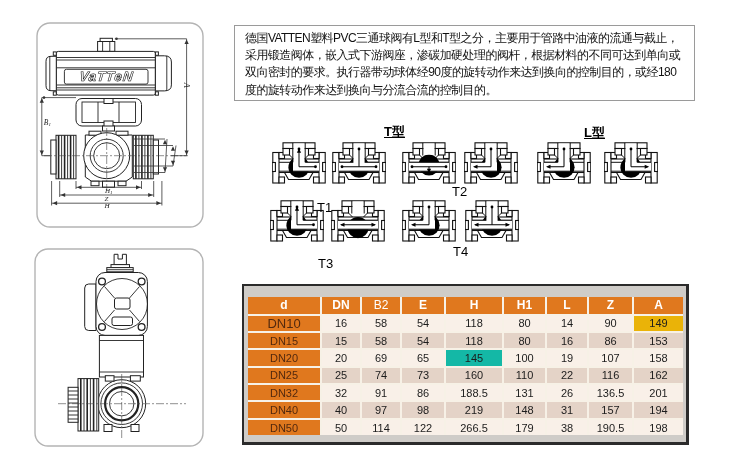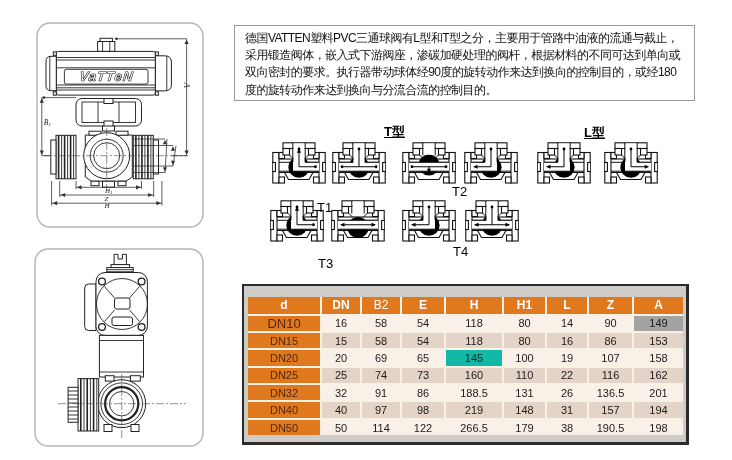--- a/index.html
+++ b/index.html
@@ -462,21 +462,21 @@
 <div style="background:#e0781e;color:#fff;font-weight:bold;font-size:12px;display:flex;align-items:center;justify-content:center">A</div>
 
 <div style="background:#e0781e;color:#53290e;font-size:13px;display:flex;align-items:center;justify-content:center">DN10</div>
 <div style="background:#f9f0e8;color:#1c1c1c;font-size:11px;display:flex;align-items:center;justify-content:center">16</div>
 <div style="background:#f9f0e8;color:#1c1c1c;font-size:11px;display:flex;align-items:center;justify-content:center">58</div>
 <div style="background:#f9f0e8;color:#1c1c1c;font-size:11px;display:flex;align-items:center;justify-content:center">54</div>
 <div style="background:#f9f0e8;color:#1c1c1c;font-size:11px;display:flex;align-items:center;justify-content:center">118</div>
 <div style="background:#f9f0e8;color:#1c1c1c;font-size:11px;display:flex;align-items:center;justify-content:center">80</div>
 <div style="background:#f9f0e8;color:#1c1c1c;font-size:11px;display:flex;align-items:center;justify-content:center">14</div>
 <div style="background:#f9f0e8;color:#1c1c1c;font-size:11px;display:flex;align-items:center;justify-content:center">90</div>
-<div style="background:#a3a3a3;color:#1c1c1c;font-size:11px;display:flex;align-items:center;justify-content:center">149</div>
+<div style="background:#eab308;color:#1c1c1c;font-size:11px;display:flex;align-items:center;justify-content:center">149</div>
 
 <div style="background:#e0781e;color:#53290e;font-size:11px;display:flex;align-items:center;justify-content:center">DN15</div>
 <div style="background:#e4d3c7;color:#1c1c1c;font-size:11px;display:flex;align-items:center;justify-content:center">15</div>
 <div style="background:#e4d3c7;color:#1c1c1c;font-size:11px;display:flex;align-items:center;justify-content:center">58</div>
 <div style="background:#e4d3c7;color:#1c1c1c;font-size:11px;display:flex;align-items:center;justify-content:center">54</div>
 <div style="background:#e4d3c7;color:#1c1c1c;font-size:11px;display:flex;align-items:center;justify-content:center">118</div>
 <div style="background:#e4d3c7;color:#1c1c1c;font-size:11px;display:flex;align-items:center;justify-content:center">80</div>
 <div style="background:#e4d3c7;color:#1c1c1c;font-size:11px;display:flex;align-items:center;justify-content:center">16</div>
 <div style="background:#e4d3c7;color:#1c1c1c;font-size:11px;display:flex;align-items:center;justify-content:center">86</div>
 <div style="background:#e4d3c7;color:#1c1c1c;font-size:11px;display:flex;align-items:center;justify-content:center">153</div>

